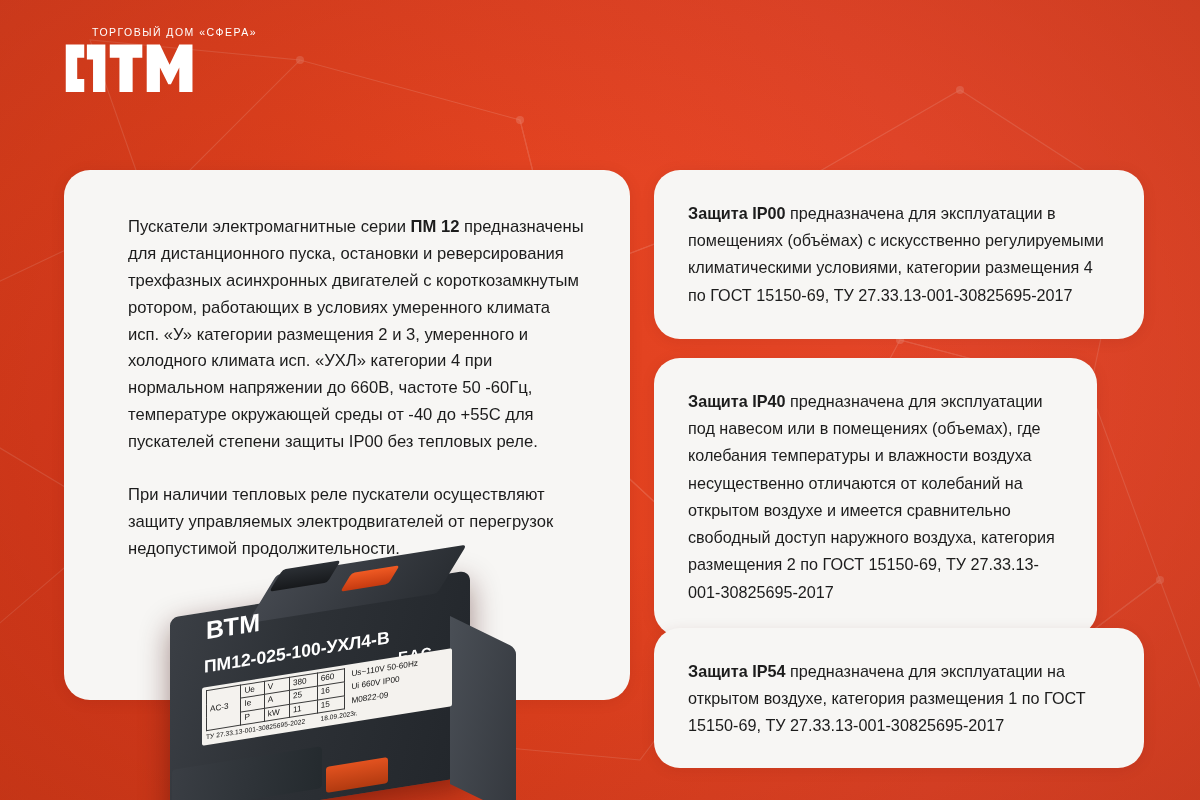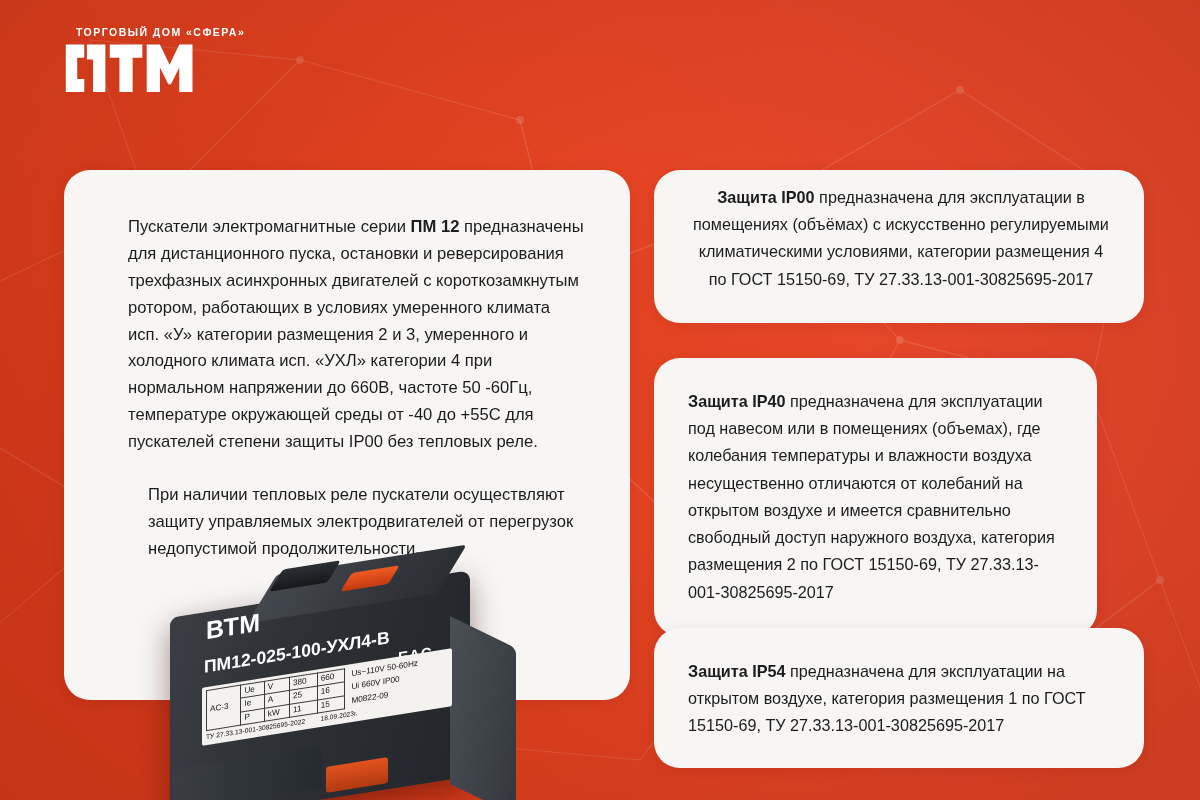--- a/index.html
+++ b/index.html
@@ -35,53 +35,53 @@
   .logo {
     position: absolute;
     left: 64px;
     top: 26px;
     width: 240px;
     color: #fff;
   }
   .logo-top {
     font-size: 10.5px;
     letter-spacing: .14em;
-    font-weight: 700;
+    font-weight: 400;
     white-space: nowrap;
-    margin-left: 12px;
+    margin-left: 28px;
     margin-bottom: 2px;
   }
   .logo-mark { width: 132px; height: 62px; display: block; }
 
   
   .card {
     position: absolute;
     background: #f7f6f4;
     border-radius: 26px;
     box-shadow: 0 2px 14px rgba(90,15,0,.10);
   }
   .card-left {
     left: 64px;
     top: 170px;
     width: 566px;
     height: 530px;
     padding: 44px 46px 0 64px;
   }
-  .card-r1 { left: 654px; top: 170px; width: 490px; padding: 14px 30px 30px 34px; text-align: center; }
+  .card-r1 { left: 654px; top: 170px; width: 490px; padding: 30px 30px 30px 34px; }
   .card-r2 { left: 654px; top: 358px; width: 443px; padding: 30px 30px 30px 34px; }
   .card-r3 { left: 654px; top: 628px; width: 490px; padding: 30px 30px 28px 34px; }
 
   .body-text {
     font-size: 16.6px;
     line-height: 1.62;
     color: #1c1c1c;
     font-family: "Liberation Sans", sans-serif;
   }
   .body-text strong { font-weight: 700; }
-  .para + .para { margin-top: 26px; margin-left: 20px; }
+  .para + .para { margin-top: 26px; }
 
   .right-text {
     font-size: 16.2px;
     line-height: 1.68;
     color: #1c1c1c;
   }
   .right-text strong { font-weight: 700; }
 
   
   .device {

